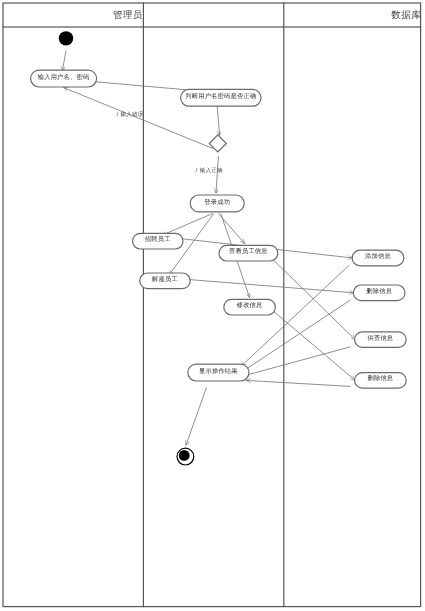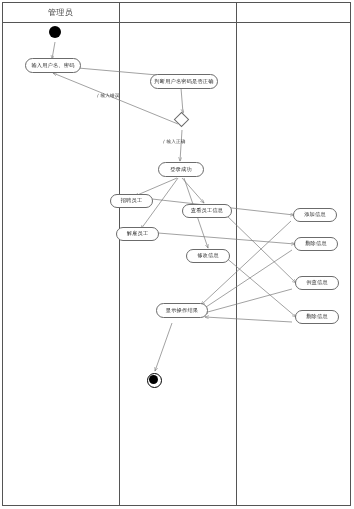--- a/index.html
+++ b/index.html
@@ -34,21 +34,21 @@
   .header-rule {
     position: absolute;
     left: 2px;
     width: 349px;
     height: 0;
     border-top: 1px solid #555555;
     box-sizing: border-box;
   }
   .lane-title {
     position: absolute;
-    text-align: center;
+    text-align: right;
     font-size: 8px;
     color: #3a3a3a;
     letter-spacing: 0.3px;
     white-space: nowrap;
     font-family: Liberation Serif, serif;
   }
   .node {
     position: absolute;
     box-sizing: border-box;
     border: 1px solid #6b6b6b;
@@ -108,20 +108,21 @@
 
 <div id="canvas">
 
   <div id="frame"></div>
 
   <div class="header-rule" style="top:22px;"></div>
   <div class="swimlane-divider" style="left:119px;"></div>
   <div class="swimlane-divider" style="left:236px;"></div>
 
   <div class="lane-title" style="left:2px; top:7px; width:117px;">管理员</div>
+  <div class="lane-title" style="left:236px; top:7px; width:115px;">数据库</div>
 
   <svg class="edges" viewBox="0 0 354 509">
     <defs>
       <marker id="ah" markerWidth="7" markerHeight="7" refX="5.6" refY="2.4" orient="auto" markerUnits="strokeWidth">
         <path d="M0,0 L5.8,2.4 L0,4.8" fill="none" stroke="#7a7a7a" stroke-width="0.7"></path>
       </marker>
     </defs>
 
     <path d="M55,42 L52,59" marker-end="url(#ah)"></path>
 

